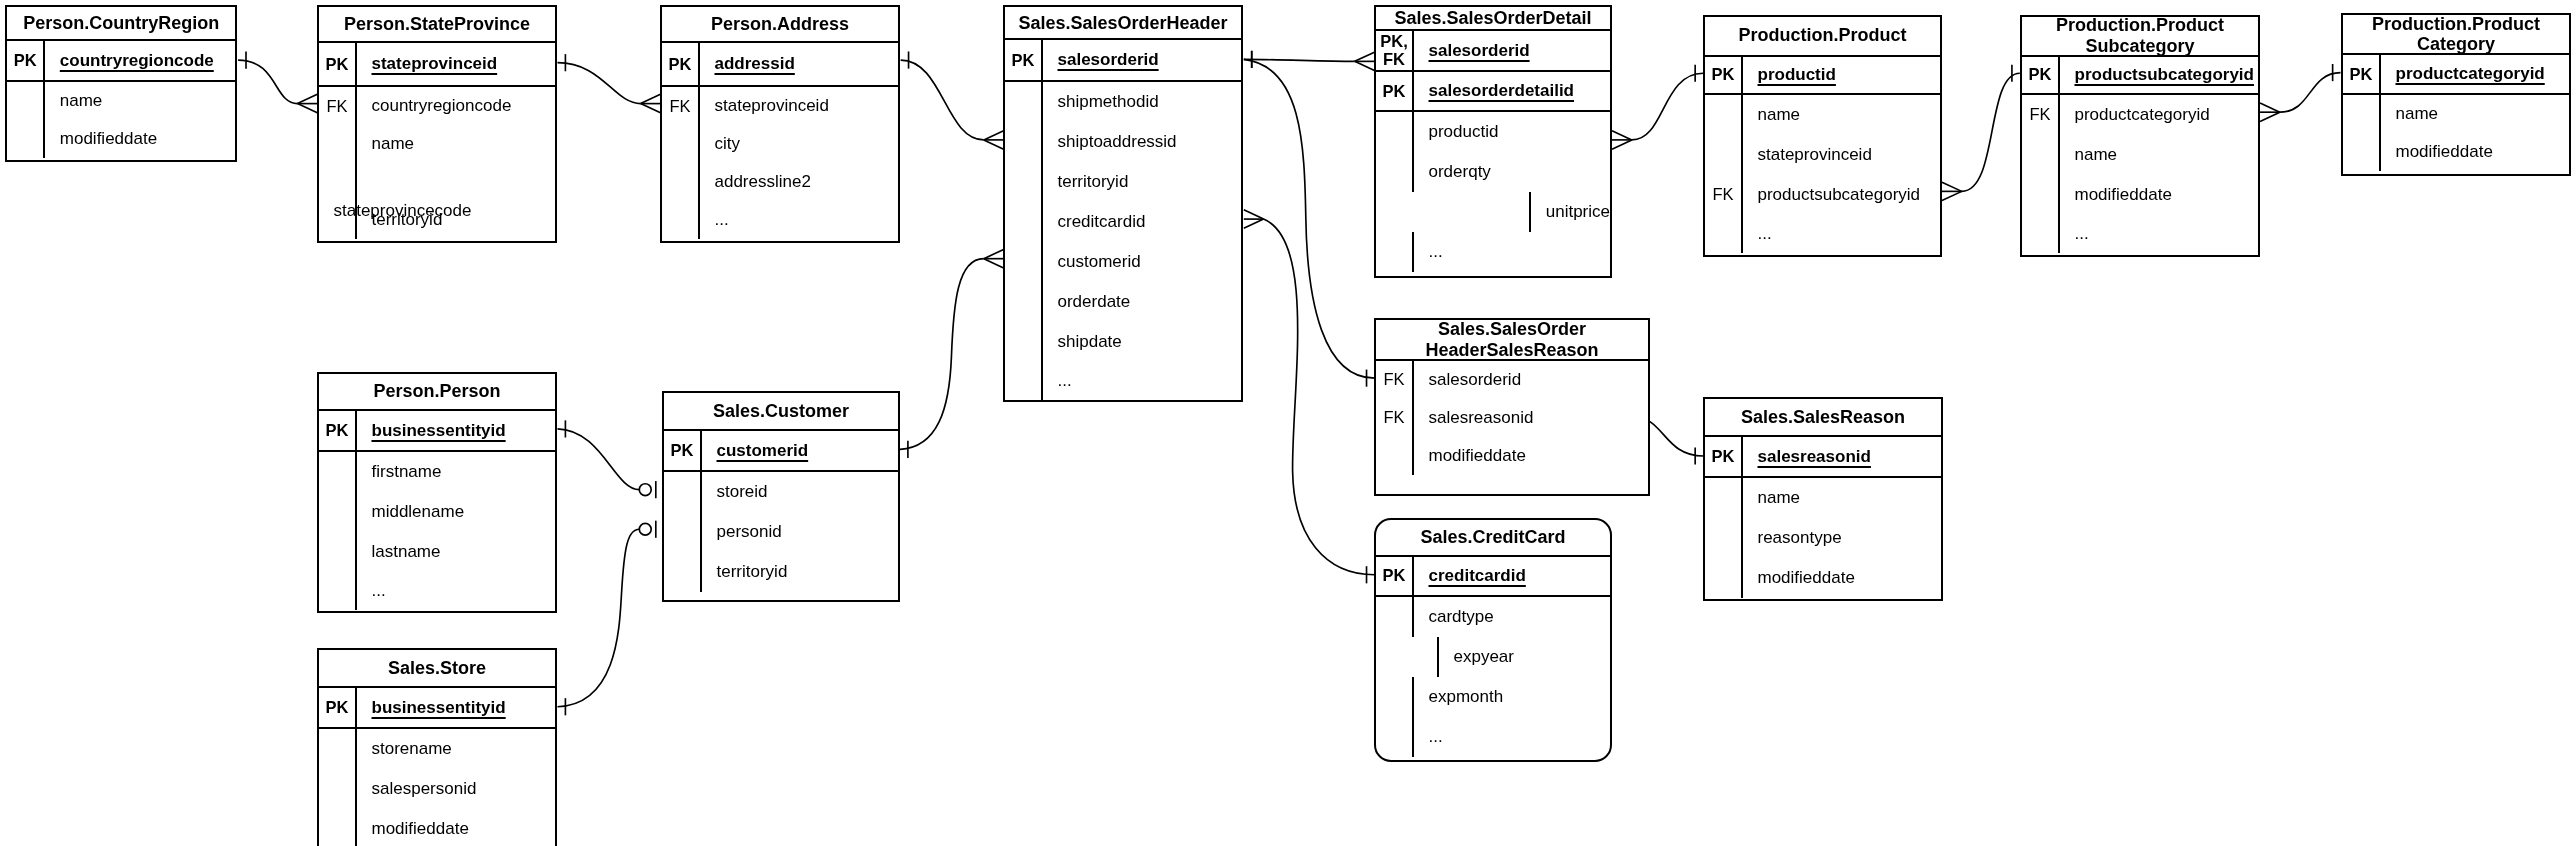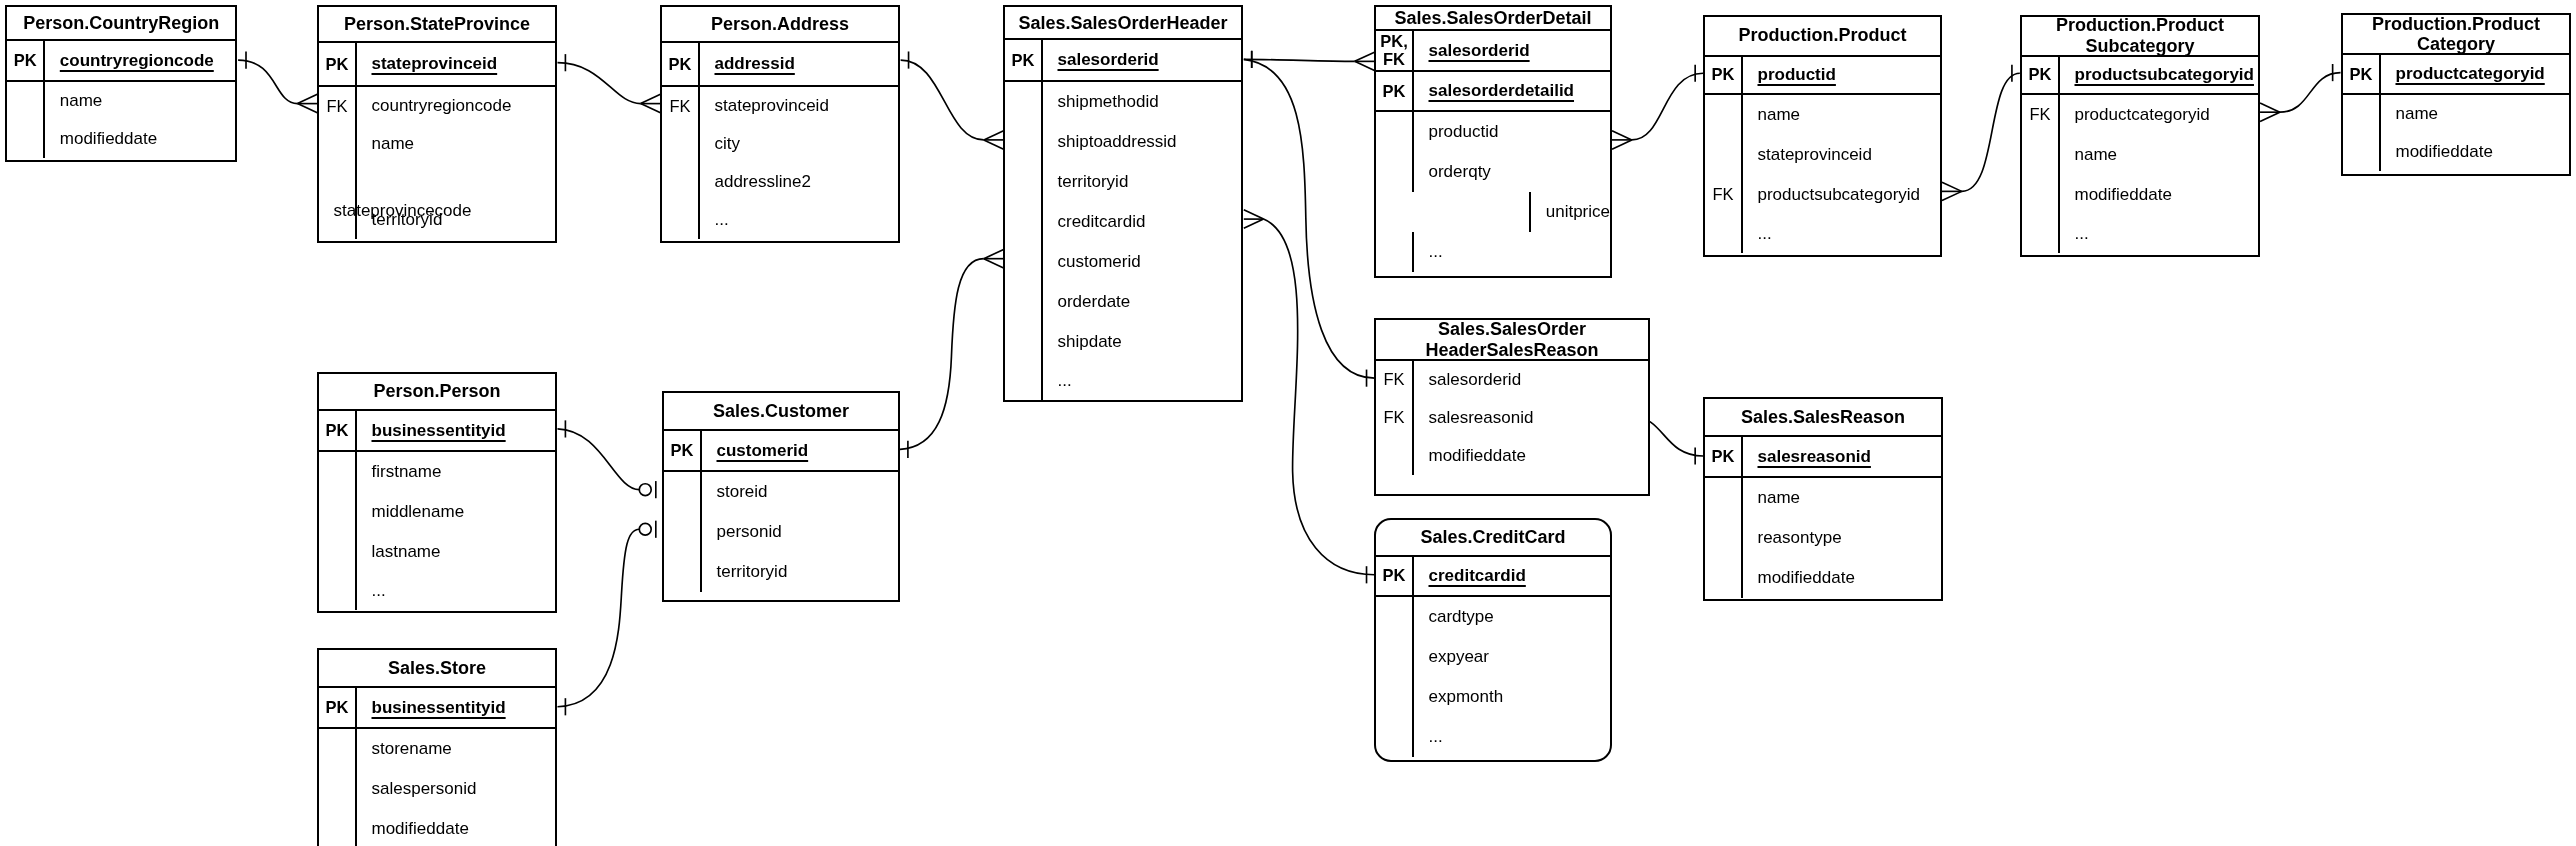--- a/index.html
+++ b/index.html
@@ -359,21 +359,21 @@
     <div class="tbl" style="left: 1374px; top: 518px; width: 238px; padding-bottom: 2.6px; border-radius: 17px;">
       <div class="ttl" style="height: 37px;">Sales.CreditCard</div>
       <div class="row sep" style="height: 40px;">
         <div class="key b">PK</div>
         <div class="lbl pk">creditcardid</div>
       </div>
       <div class="row" style="height: 40px;">
         <div class="key"></div>
         <div class="lbl">cardtype</div>
       </div>
-      <div class="row" style="height: 40px;">
+      <div class="row" style="height: 40px; margin-left: 25px;">
         <div class="key"></div>
         <div class="lbl">expyear</div>
       </div>
       <div class="row" style="height: 40px;">
         <div class="key"></div>
         <div class="lbl">expmonth</div>
       </div>
       <div class="row" style="height: 40px;">
         <div class="key"></div>
         <div class="lbl">...</div>

